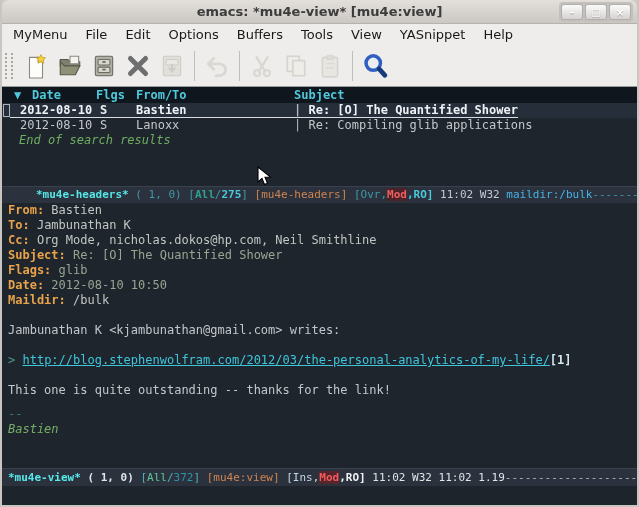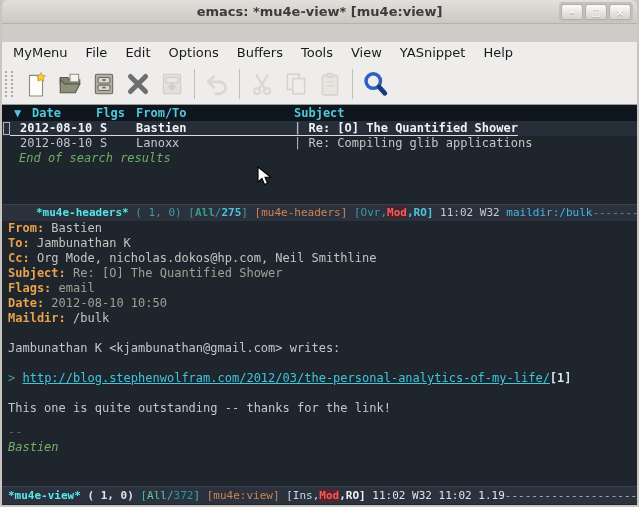--- a/index.html
+++ b/index.html
@@ -28,21 +28,21 @@
   .winbtn {
     width:22px; height:16px; border-radius:3px;
     background:linear-gradient(#fbfbfb,#d5d3d1);
     border:1px solid #b2aeaa; color:#ffffff; font-size:10px; font-weight:bold;
     display:flex; align-items:center; justify-content:center;
     text-shadow:0 1px 1px rgba(0,0,0,.3); cursor:default;
   }
   
   .menubar {
     height:21px; background:#eeedeb; display:flex; align-items:center;
-    font-size:13px; color:#1a1a1a; padding-left:2px;margin-top:18px;
+    font-size:13px; color:#1a1a1a; padding-left:2px;
   }
   .menu-item { padding:0 9px; line-height:21px; }
   
   .toolbar {
     height:42px; background:#eeedeb; display:flex; align-items:center;
     border-bottom:1px solid #9b9b99; padding-left:2px;
   }
   .grip { width:8px; height:26px; border-left:2px dotted #aba7a3; border-right:2px dotted #aba7a3; margin:0 6px 0 1px; }
   .tbtn { width:34px; height:32px; display:flex; align-items:center; justify-content:center; border-radius:3px; }
   .tbtn.disabled { opacity:.55; }
@@ -233,21 +233,21 @@
     <div class="end-line">End of search results</div>
     <div class="h-filler"></div>
 
     <div class="modeline"><span class="i-name">*mu4e-headers*</span><span class="i-pos"> ( 1, 0) </span><span class="i-br">[</span><span class="i-all">All</span><span class="i-br">/</span><span class="i-count">275</span><span class="i-br">] </span><span class="i-mode">[mu4e-headers]</span><span class="i-min"> [</span><span class="i-min">Ovr,</span><span class="i-mod">Mod</span><span class="i-ro">,RO]</span><span class="i-time"> 11:02 W32 </span><span class="i-maildir">maildir:/bulk</span><span class="i-dash">------------</span></div>
 
     <div class="view-win">
       <div class="mline"><span class="flabel">From:</span> <span class="fval-light">Bastien</span></div>
       <div class="mline"><span class="flabel">To:</span> <span class="fval-light">Jambunathan K</span></div>
       <div class="mline"><span class="flabel">Cc:</span> <span class="fval-light">Org Mode, nicholas.dokos@hp.com, Neil Smithline</span></div>
       <div class="mline"><span class="flabel">Subject:</span> <span class="fval-dim">Re: [O] The Quantified Shower</span></div>
-      <div class="mline"><span class="flabel">Flags:</span> <span class="fval-dim">email</span></div>
+      <div class="mline"><span class="flabel">Flags:</span> <span class="fval-dim">glib</span></div>
       <div class="mline"><span class="flabel">Date:</span> <span class="fval-dim">2012-08-10 10:50</span></div>
       <div class="mline"><span class="flabel">Maildir:</span> <span class="fval-light">/bulk</span></div>
 
       <div class="blank"></div>
       <div class="mline body-text">Jambunathan K &lt;kjambunathan@gmail.com&gt; writes:</div>
       <div class="blank"></div>
       <div class="mline"><span class="quote-prefix">&gt; </span><span class="link">http://blog.stephenwolfram.com/2012/03/the-personal-analytics-of-my-life/</span><span class="link-ref">[1]</span></div>
       <div class="blank"></div>
       <div class="mline body-text">This one is quite outstanding -- thanks for the link!</div>
       <div class="blank-sm"></div>

